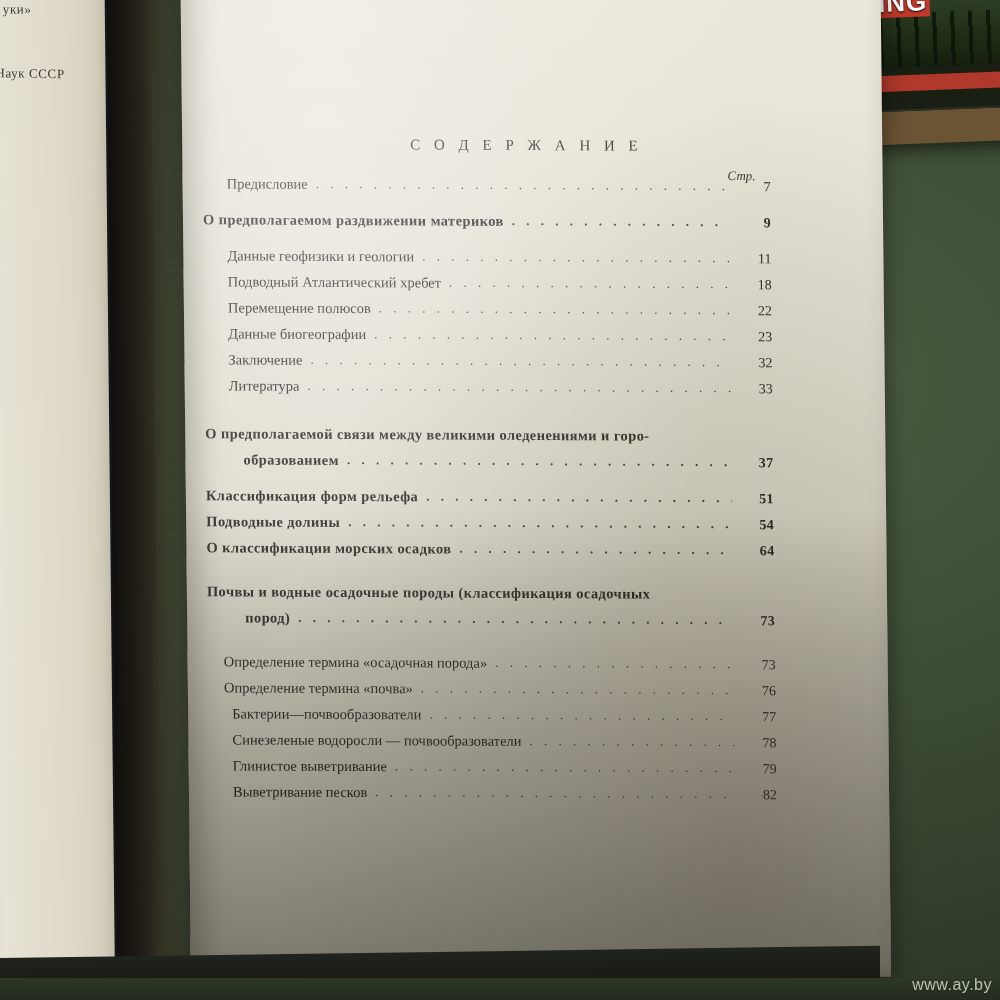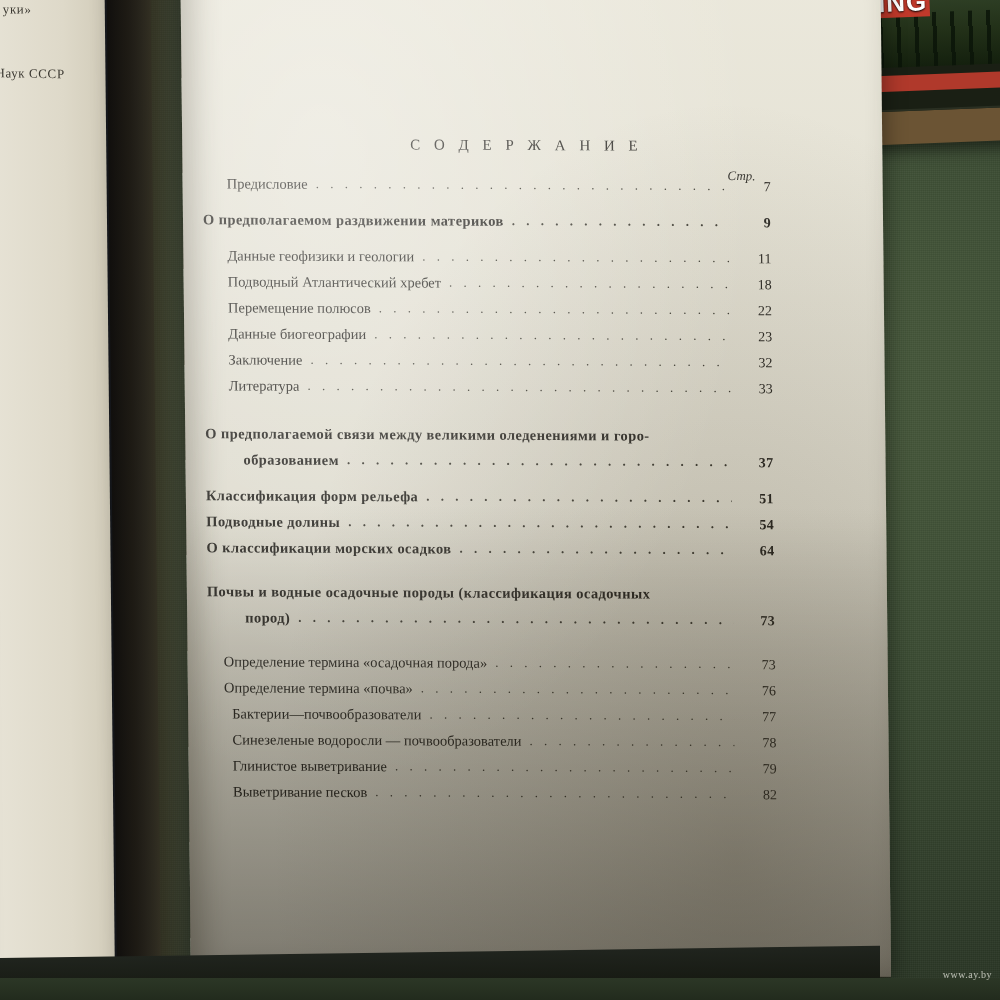--- a/index.html
+++ b/index.html
@@ -216,23 +216,23 @@
   .ind-3 { padding-left: 36px; }
 
   .row-wrap { padding-right: 112px; }
   .gap-s { height: 10px; }
   .gap-m { height: 18px; }
   .gap-l { height: 22px; }
 
   
   .watermark {
     position: absolute;
-    right: 8px; bottom: 20px;
-    font-family: Liberation Serif, serif;
-    font-size: 10px;
+    right: 8px; bottom: 6px;
+    font-family: Liberation Sans, sans-serif;
+    font-size: 16px;
     color: rgba(235,235,225,.75);
     letter-spacing: .5px;
   }
 
   
   .bottom-dark {
     position: absolute;
     left: 0; bottom: 0; width: 880px; height: 42px;
     background: linear-gradient(180deg, #20241e 0%, #14170f 100%);
     transform: skewY(-0.8deg);

